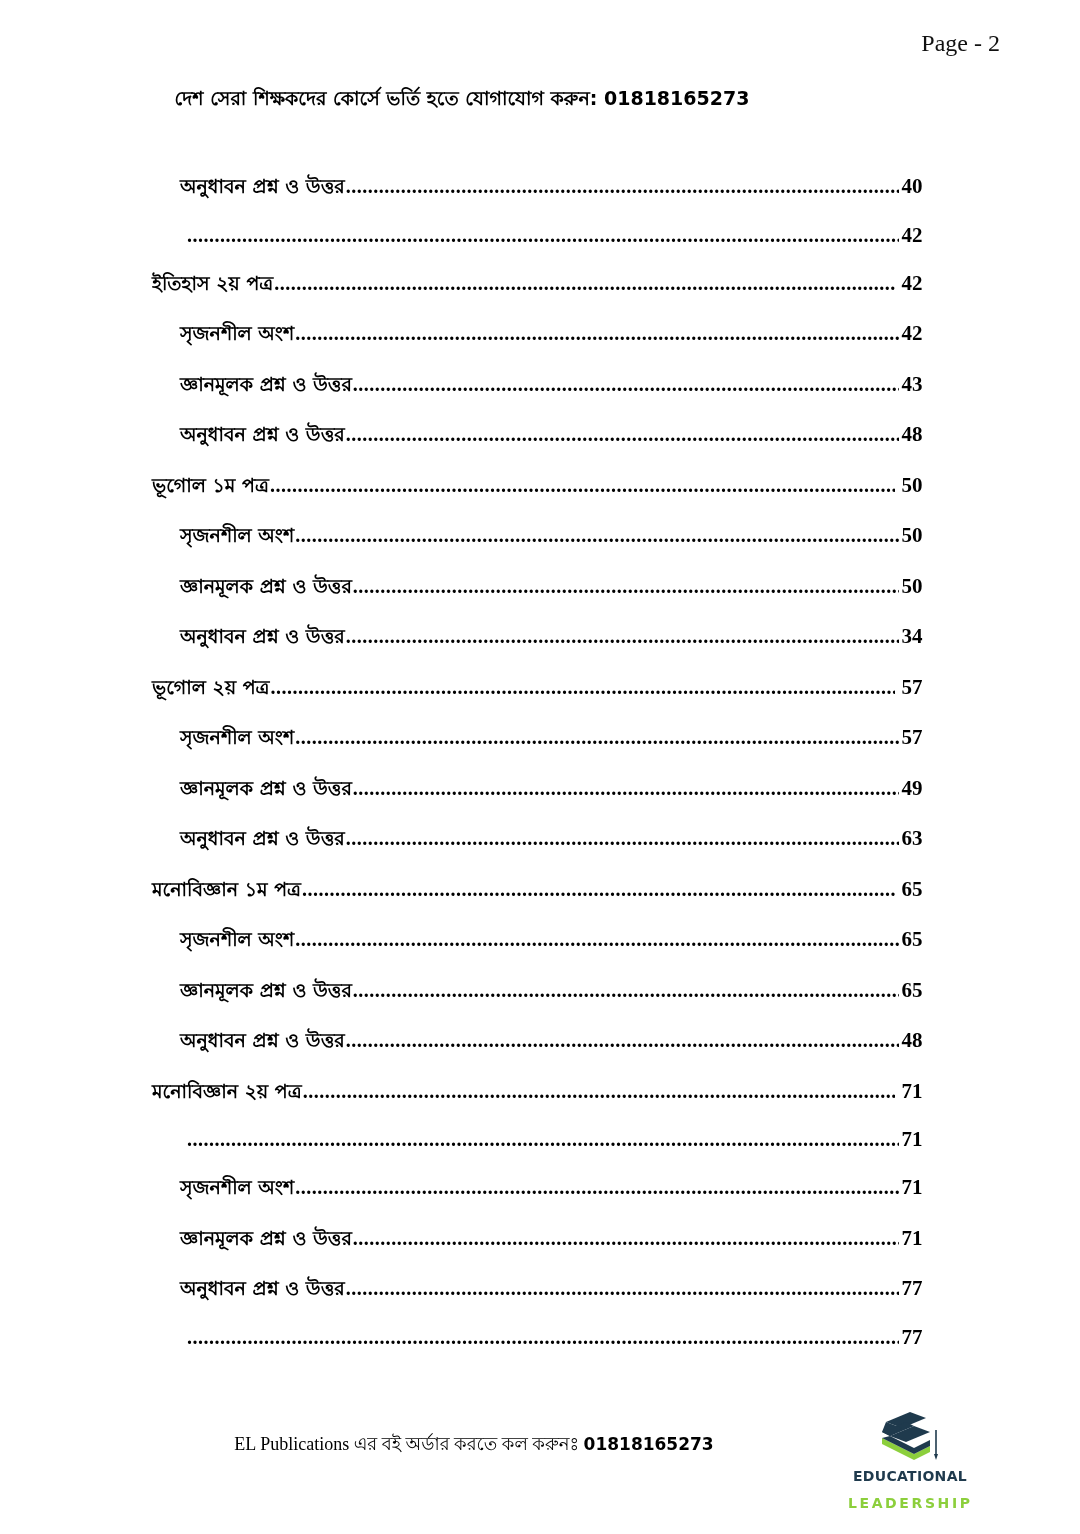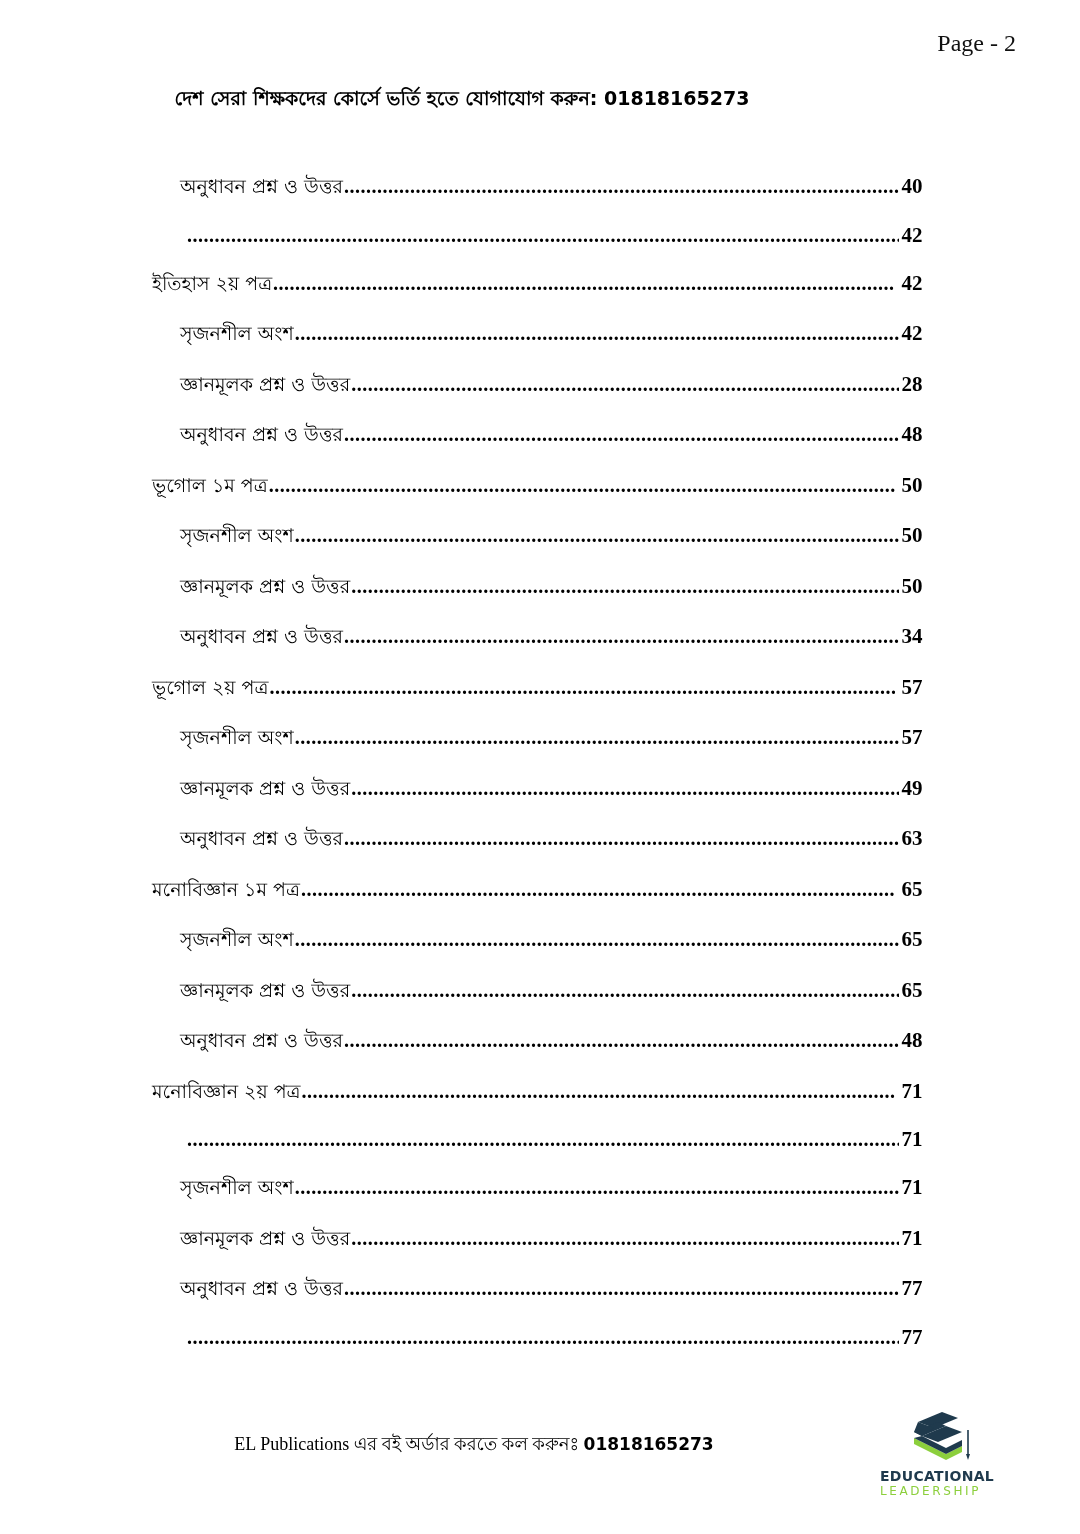--- a/index.html
+++ b/index.html
@@ -8,21 +8,21 @@
       width: 1080px;
       height: 1534px;
       position: relative;
       overflow: hidden;
       color: #000000;
       font-family: "Liberation Serif", serif;
     }
     .page-number {
       position: absolute;
       top: 30px;
-      right: 64px;
+      right: 80px;
       font-family: "Liberation Serif", serif;
       font-size: 24px;
       color: #111;
     }
     .top-banner {
       position: absolute;
       top: 84px;
       left: 0;
       width: 924px;
       text-align: center;
@@ -41,21 +41,21 @@
       display: flex;
       align-items: baseline;
       height: 50.5px;
       font-size: 20px;
       font-weight: bold;
     }
     .toc-row.sub { padding-left: 28px; }
     .toc-row.cont { padding-left: 34px; height: 46px; }
     .toc-row .label {
       font-family: "DejaVu Sans", sans-serif;
-      font-weight: normal;
+      font-weight: bold;
       font-size: 19px;
       white-space: nowrap;
     }
     .toc-row .leader {
       flex: 1;
       overflow: hidden;
       white-space: nowrap;
       font-family: "Liberation Serif", serif;
       font-weight: bold;
       letter-spacing: 0.5px;
@@ -85,40 +85,41 @@
       font-family: "Liberation Serif", serif;
     }
     .footer .f-phone {
       font-family: "DejaVu Sans", sans-serif;
       font-weight: bold;
       font-size: 17px;
     }
     .logo {
       position: absolute;
       top: 1410px;
-      left: 880px;
+      left: 848px;
       width: 124px;
       height: 96px;
-      text-align: left;
+      text-align: center;
     }
     .logo svg { display: block; margin: 0 auto; }
     .logo .logo-title {
       font-family: "DejaVu Sans", sans-serif;
       font-weight: bold;
       font-size: 14px;
       color: #1f3a4d;
       letter-spacing: 0.3px;
       margin-top: 2px;
     }
     .logo .logo-sub {
       font-family: "DejaVu Sans", sans-serif;
-      font-weight: normal;
-      font-size: 12px;
+      font-weight: bold;
+      font-size: 14px;
       color: #8ccf3c;
       letter-spacing: 2.6px;
+      margin-top: 11px;
     }
   </style>
 </head>
 <body>
 
 <div class="page-number">Page - 2</div>
 
 <div class="top-banner">দেশ সেরা শিক্ষকদের কোর্সে ভর্তি হতে যোগাযোগ করুন: 01818165273</div>
 
 <div class="toc" id="toc">
@@ -139,21 +140,21 @@
       <span class="pg">42</span>
     </div>
   <div class="toc-row sub">
       <span class="label">সৃজনশীল অংশ</span>
       <span class="leader"></span>
       <span class="pg">42</span>
     </div>
   <div class="toc-row sub">
       <span class="label">জ্ঞানমূলক প্রশ্ন ও উত্তর</span>
       <span class="leader"></span>
-      <span class="pg">28</span>
+      <span class="pg">43</span>
     </div>
   <div class="toc-row sub">
       <span class="label">অনুধাবন প্রশ্ন ও উত্তর</span>
       <span class="leader"></span>
       <span class="pg">48</span>
     </div>
   <div class="toc-row main">
       <span class="label">ভূগোল ১ম পত্র</span>
       <span class="leader"></span>
       <span class="pg">50</span>

